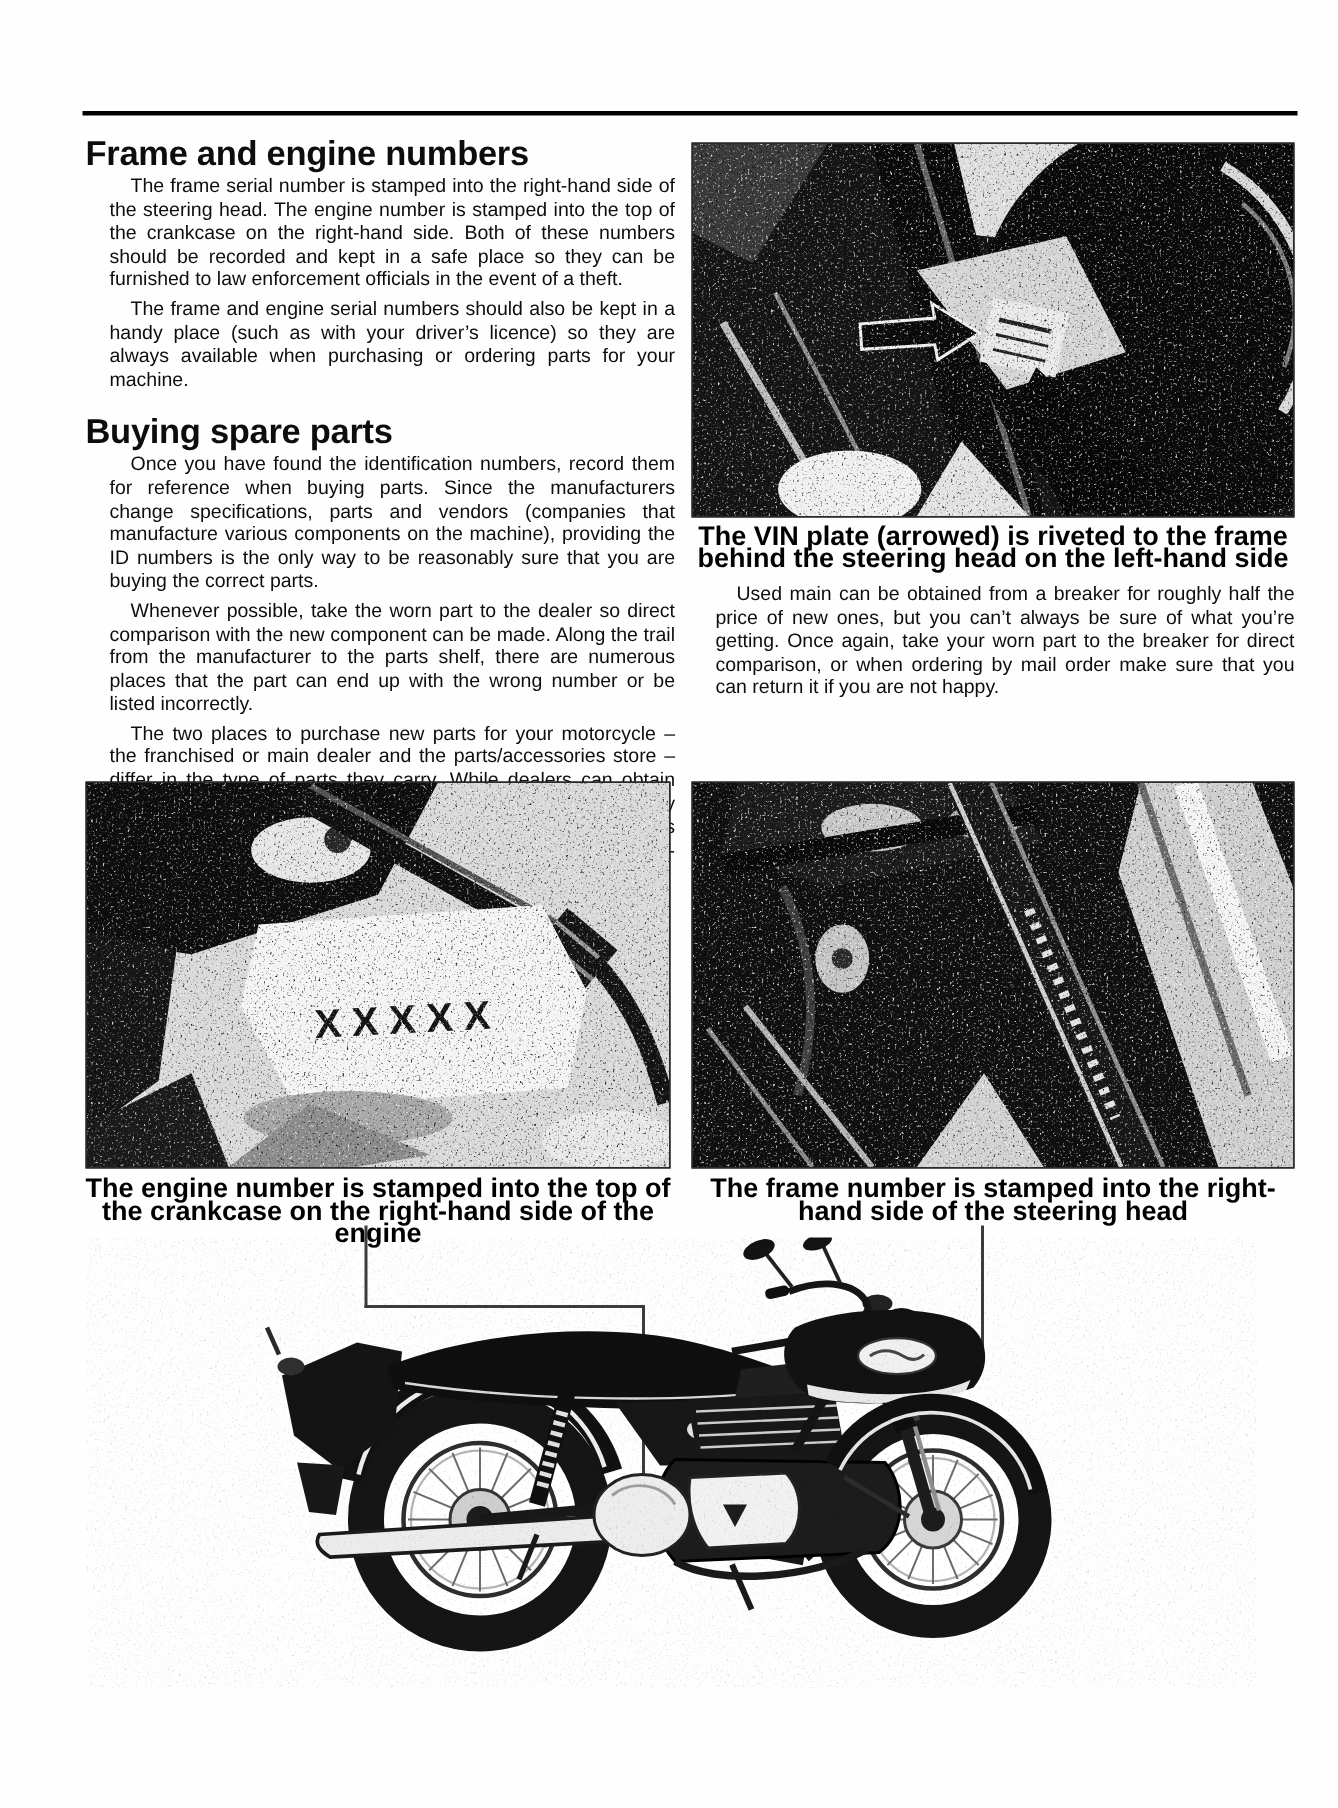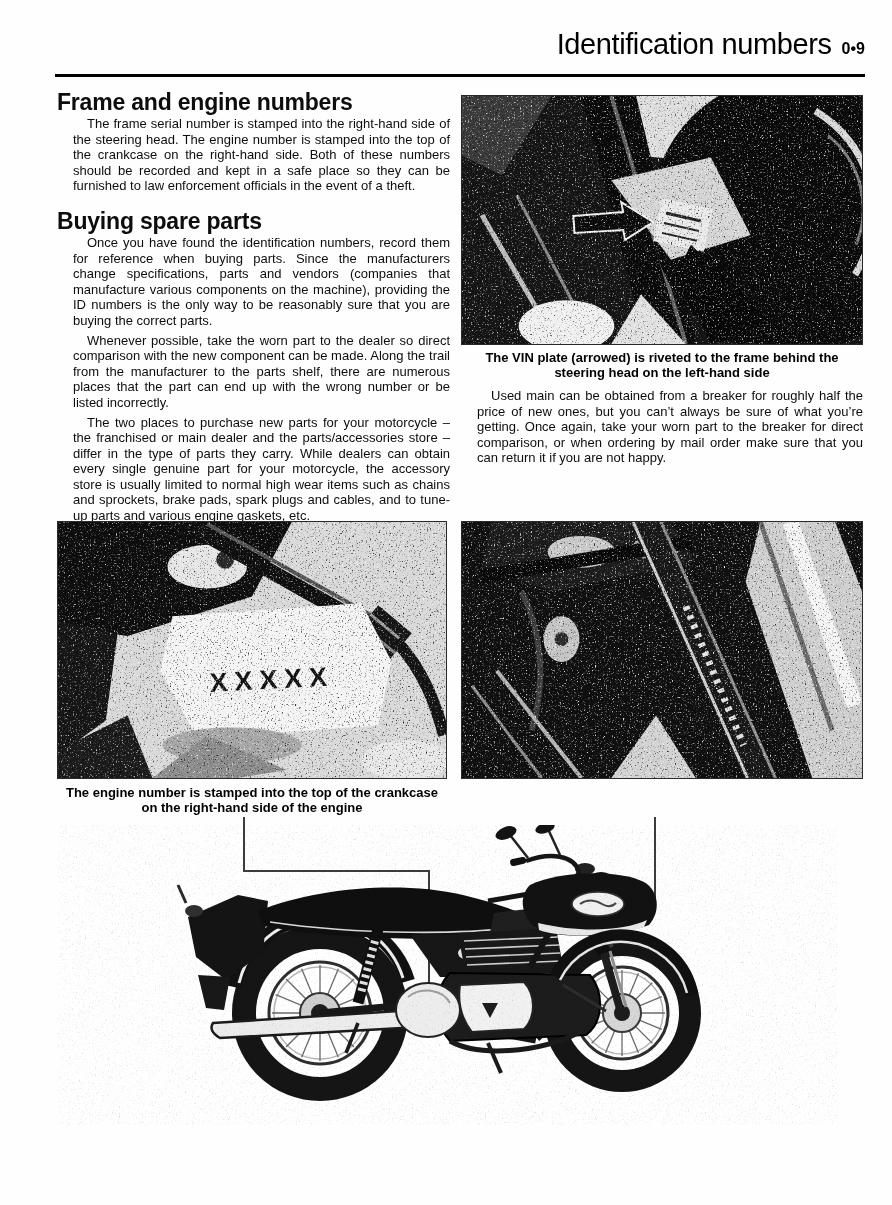--- a/index.html
+++ b/index.html
@@ -14,41 +14,38 @@
   
   .col{position:absolute;text-align:justify;font-size:13px;line-height:15.6px;}
   .col p{margin:0 0 4px 16px;text-indent:14px;}
   .col h2{font-size:23px;line-height:19px;font-weight:700;margin:0 0 4px 0;letter-spacing:-0.2px;}
   .col h2.second{margin-top:18px;}
   #leftcol{left:57px;top:93px;width:393px;}
   #rightcol{left:461px;top:388px;width:402px;}
   
   .photo{position:absolute;border:1px solid #2a2a2a;box-sizing:border-box;background:#111;}
   .photo svg{display:block;width:100%;height:100%;}
-  .caption{position:absolute;font-size:13px;line-height:15px;font-weight:700;text-align:center;color:#000;}
+  .caption{position:absolute;font-size:18px;line-height:15px;font-weight:700;text-align:center;color:#000;}
   
   .lead{position:absolute;background:#3c3c3c;}
   .lead-marker{position:absolute;width:9px;height:9px;background:#c0c0c0;border:2px solid #2a2a2a;box-sizing:border-box;}
   
   #bike{position:absolute;left:58px;top:825px;width:780px;height:300px;}
 </style>
 </head>
 <body>
 
 <div class="page">
 
-  <div class="hdr">
-    <span class="hdr-title">Identification numbers</span>
-    <span class="hdr-pagenum">0•9</span>
-  </div>
   <div class="hdr-rule"></div>
 
   <div id="leftcol" class="col">
     <h2>Frame and engine numbers</h2>
     <p>The frame serial number is stamped into the right-hand side of the steering head. The engine number is stamped into the top of the crankcase on the right-hand side. Both of these numbers should be recorded and kept in a safe place so they can be furnished to law enforcement officials in the event of a theft.</p>
+    <p>The frame and engine serial numbers should also be kept in a handy place (such as with your driver’s licence) so they are always available when purchasing or ordering parts for your machine.</p>
     <h2 class="second">Buying spare parts</h2>
     <p>Once you have found the identification numbers, record them for reference when buying parts. Since the manufacturers change specifications, parts and vendors (companies that manufacture various components on the machine), providing the ID numbers is the only way to be reasonably sure that you are buying the correct parts.</p>
     <p>Whenever possible, take the worn part to the dealer so direct comparison with the new component can be made. Along the trail from the manufacturer to the parts shelf, there are numerous places that the part can end up with the wrong number or be listed incorrectly.</p>
     <p>The two places to purchase new parts for your motorcycle – the franchised or main dealer and the parts/accessories store – differ in the type of parts they carry. While dealers can obtain every single genuine part for your motorcycle, the accessory store is usually limited to normal high wear items such as chains and sprockets, brake pads, spark plugs and cables, and to tune-up parts and various engine gaskets, etc.</p>
   </div>
 
   <svg width="0" height="0" style="position:absolute">
     <defs>
       <filter id="nB" x="0" y="0" width="100%" height="100%">
         <feTurbulence type="fractalNoise" baseFrequency="0.7" numOctaves="2" seed="5" stitchTiles="stitch"></feTurbulence>
@@ -139,20 +136,21 @@
       <ellipse cx="100" cy="118" rx="18" ry="23" fill="#c4c4c4"></ellipse>
       <circle cx="100" cy="118" r="7" fill="#2c2c2c"></circle>
       <path d="M60,70 C 80,110 85,160 70,210" fill="none" stroke="#3f3f3f" stroke-width="6"></path>
       <line x1="35" y1="150" x2="120" y2="258" stroke="#b3b3b3" stroke-width="4"></line>
       <line x1="10" y1="165" x2="80" y2="258" stroke="#8c8c8c" stroke-width="3"></line>
       <polygon points="150,258 195,195 235,258" fill="#d2d2d2"></polygon>
       <rect width="402" height="258" filter="url(#nW)" opacity="0.9"></rect>
       <rect width="402" height="258" filter="url(#nB)" opacity="0.8"></rect>
     </svg>
   </figure>
+  <div class="caption" style="left:461px;top:785px;width:402px;">The frame number is stamped into the right-hand side of the steering head</div>
 
   <div class="lead" style="left:243px;top:817px;width:2px;height:55px;"></div>
   <div class="lead" style="left:243px;top:870px;width:187px;height:2px;"></div>
   <div class="lead" style="left:428px;top:870px;width:2px;height:114px;"></div>
   <div class="lead" style="left:654px;top:817px;width:2px;height:83px;"></div>
   <div class="lead" style="left:560px;top:898px;width:96px;height:2px;"></div>
   <div class="lead-marker" style="left:552px;top:894px;"></div>
 
   <div id="bike">
     <svg viewBox="0 0 780 300">

